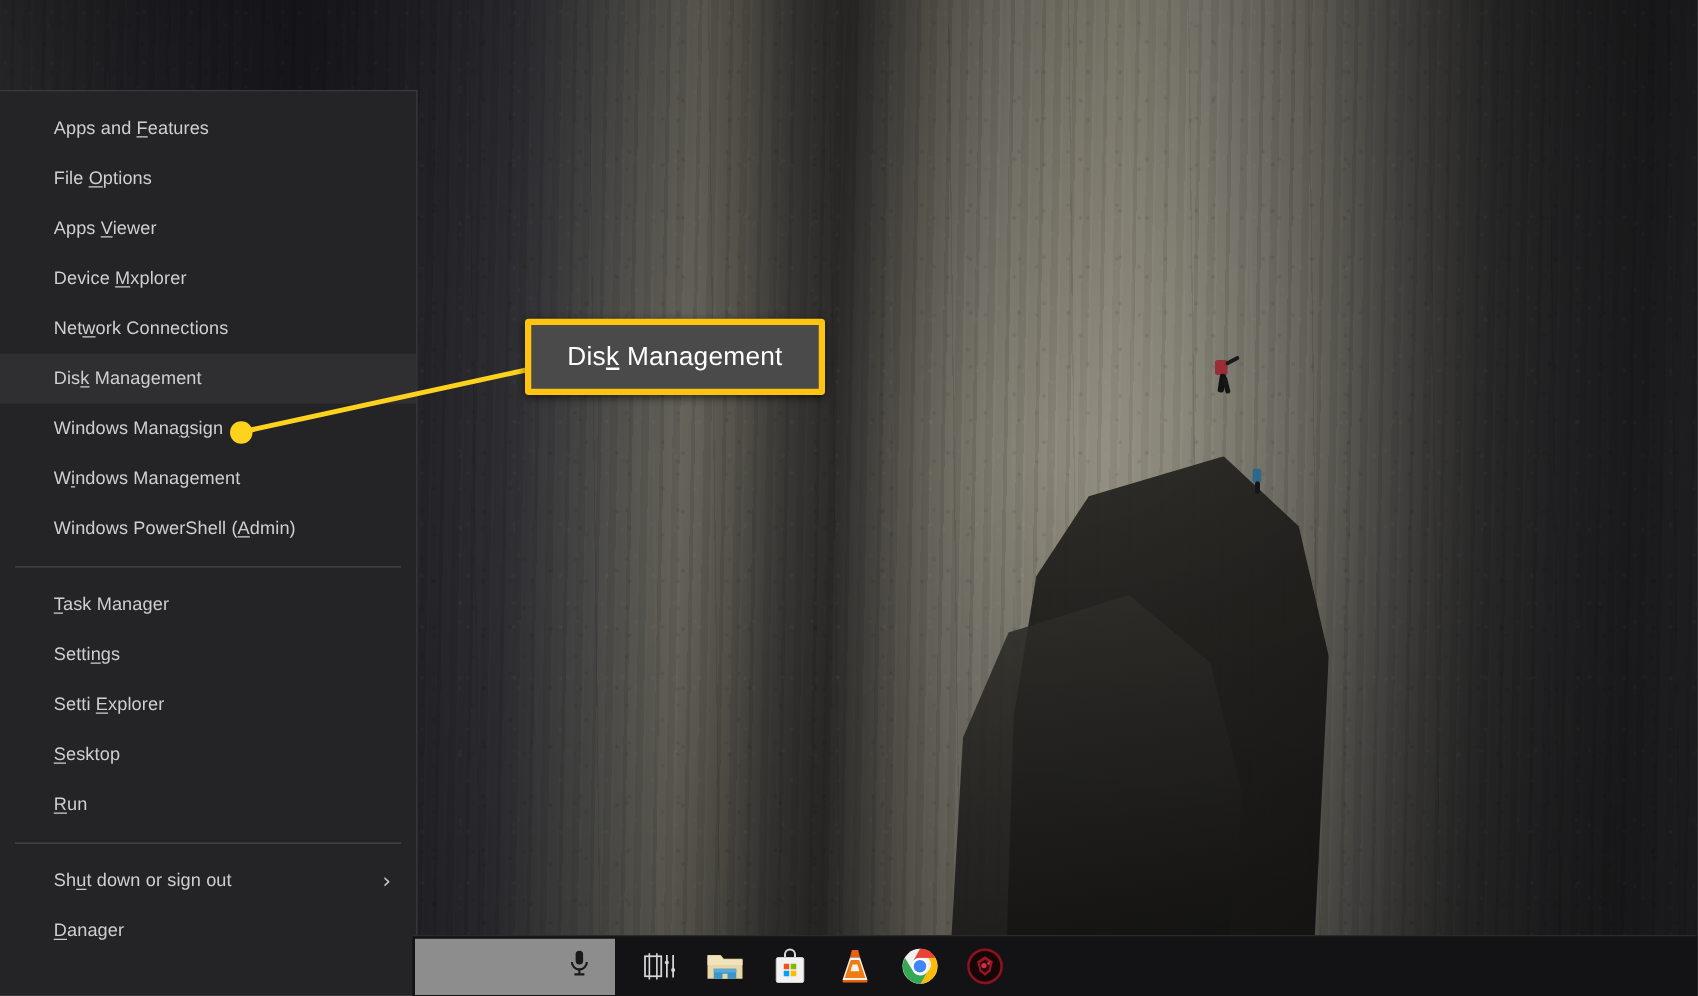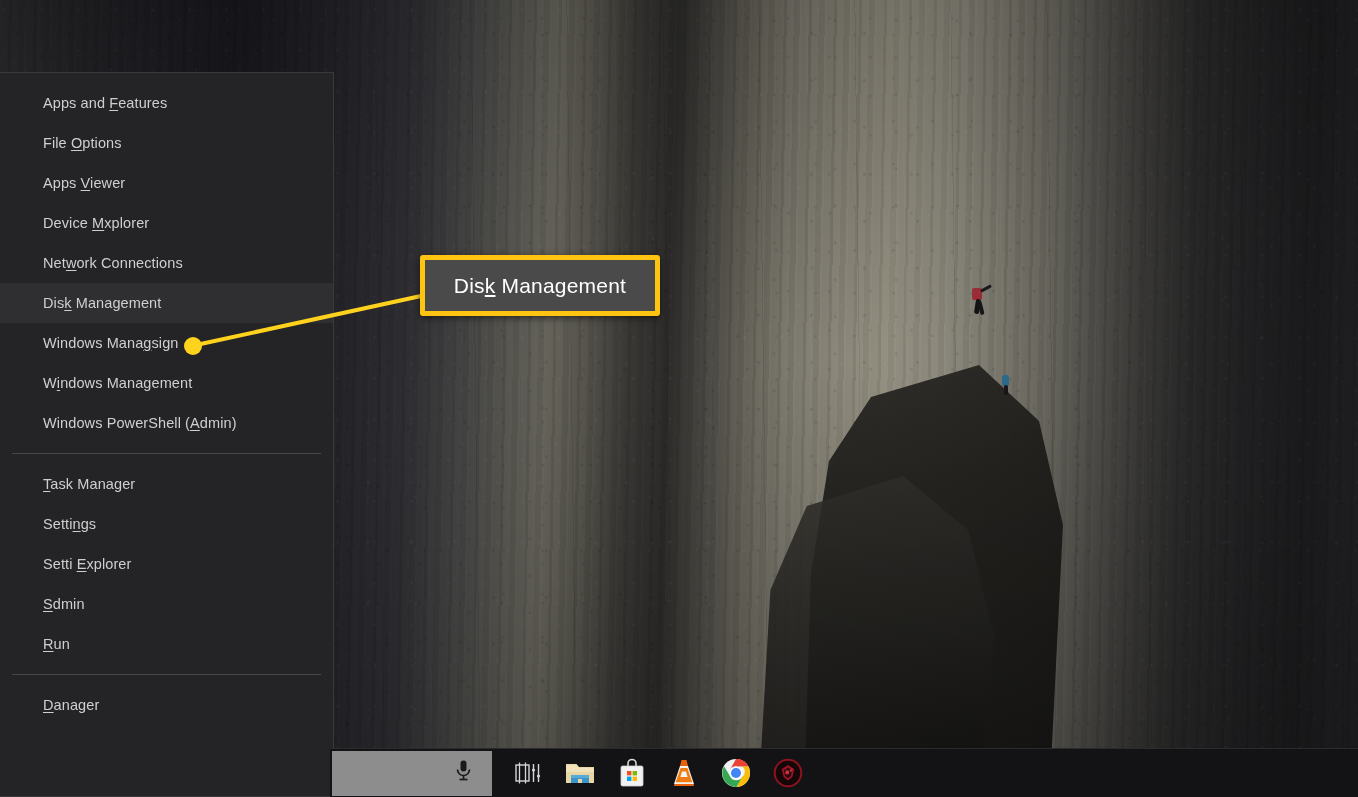--- a/index.html
+++ b/index.html
@@ -244,30 +244,34 @@
       <div class="menu-item">
         <span class="label"><span></span><u>T</u><span>ask Manager</span></span>
       </div>
       <div class="menu-item">
         <span class="label"><span>Setti</span><u>n</u><span>gs</span></span>
       </div>
       <div class="menu-item">
         <span class="label"><span>Setti </span><u>E</u><span>xplorer</span></span>
       </div>
       <div class="menu-item">
-        <span class="label"><span></span><u>S</u><span>dmin</span></span>
+        <span class="label"><span></span><u>S</u><span>esktop</span></span>
       </div>
       <div class="menu-item">
         <span class="label"><span></span><u>R</u><span>un</span></span>
       </div>
     </div>
 
     <div class="menu-sep"></div>
 
     <div class="menu-section">
+      <div class="menu-item">
+        <span class="label"><span>Sh</span><u>u</u><span>t down or sign out</span></span>
+        <span class="chevron">›</span>
+      </div>
       <div class="menu-item">
         <span class="label"><span></span><u>D</u><span>anager</span></span>
       </div>
     </div>
   </div>
 
   <svg id="pointer-svg" viewBox="0 0 1358 797" xmlns="http://www.w3.org/2000/svg">
     <line x1="196" y1="345" x2="421" y2="296" stroke="#ffd21e" stroke-width="4" stroke-linecap="round"></line>
     <circle cx="193" cy="346" r="9" fill="#ffd21e"></circle>
   </svg>

